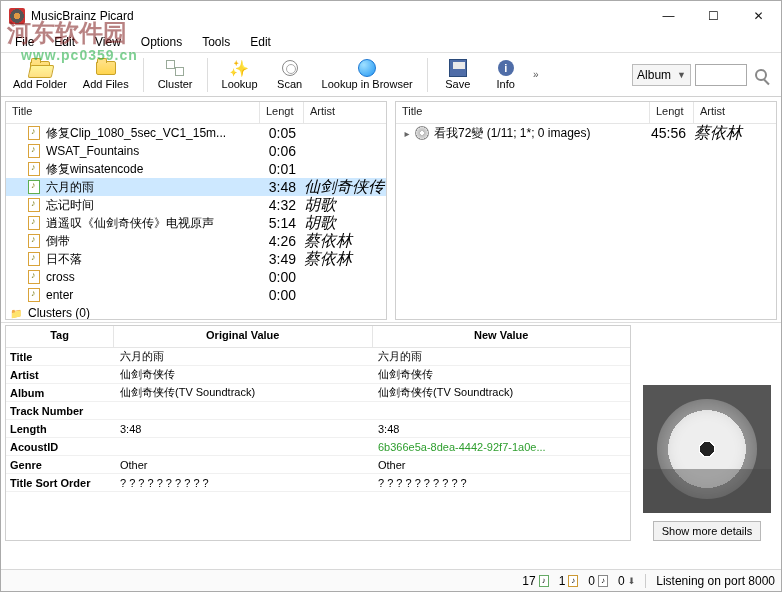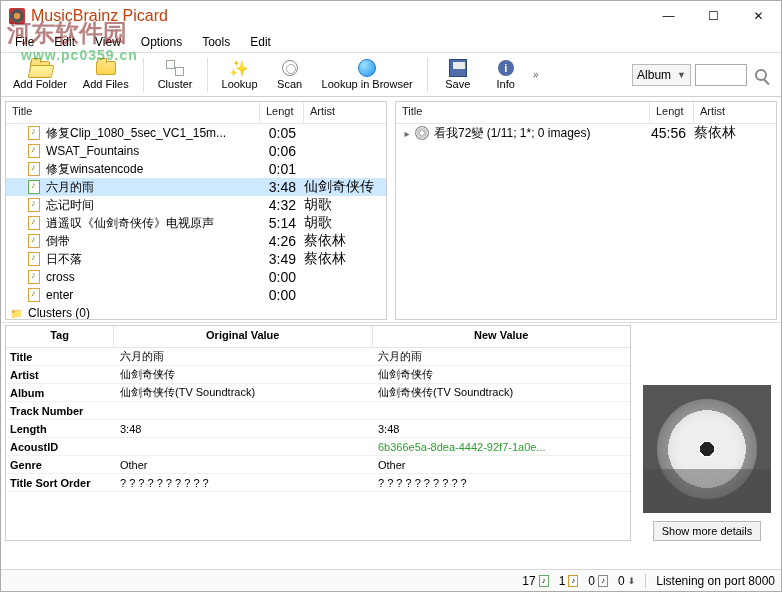--- a/index.html
+++ b/index.html
@@ -1,19 +1,19 @@
 <!DOCTYPE html>
 <html><head>
   <meta charset="utf-8">
   <style>
     * { box-sizing: border-box; margin: 0; padding: 0; font-family: "Segoe UI", Tahoma, sans-serif; font-size: 12px; }
     body { background: #fff; width: 782px; height: 592px; position: relative; overflow: hidden; border: 1px solid #aaa; }
     .titlebar { height: 30px; display: flex; align-items: center; padding-left: 8px; background: #fff; }
     .titlebar .app-icon { width: 16px; height: 16px; margin-right: 6px; background: radial-gradient(circle, #d94 30%, #555 30%, #555 60%, #c33 60%); border-radius: 2px; }
-    .titlebar .title { flex: 1; font-size: 16px; color: #c2410c; }
+    .titlebar .title { flex: 1; font-size: 12px; color: #000000; }
     .winbtns { display: flex; }
     .winbtn { width: 45px; height: 30px; display: flex; align-items: center; justify-content: center; color: #111; }
 
     .watermark { position: absolute; top: 16px; left: 6px; font-size: 24px; font-weight: bold; color: #7f1d1d; opacity: 0.55; pointer-events: none; z-index: 50; font-family: "SimHei", sans-serif; }
     .watermark2 { position: absolute; top: 46px; left: 20px; font-size: 14px; font-weight: bold; color: #2bb24c; opacity: 0.6; pointer-events: none; z-index: 50; letter-spacing: 1px; }
 
     .menubar { height: 22px; display: flex; align-items: center; padding-left: 4px; border-bottom: 1px solid #e0e0e0; }
     .menubar .menu-item { padding: 3px 10px; font-size: 12px; }
 
     .toolbar { height: 44px; display: flex; align-items: center; padding: 0 4px; gap: 0; border-bottom: 1px solid #d0d0d0; }
@@ -56,21 +56,21 @@
     .row { display:flex; align-items:center; height:18px; padding-left:4px; }
     .row.selected { background:#cde8ff; }
     .row .exp { width:14px; color:#666; font-size:10px; text-align:center; }
     .row .ricon { width:16px; height:14px; display:flex; align-items:center; justify-content:center; }
     .note-icon{width:12px;height:14px;background:#fff;border:1px solid #bcbf62;position:relative;}
     .note-icon.green{border-color:#5fae4f;}
     .note-icon.orange{border-color:#d9a33a;}
     .note-icon::after{content:"♪";position:absolute;top:-1px;left:2px;font-size:9px;color:#8a8a2a;}
     .row .txt { flex:1; padding-left:4px; font-size:12px; overflow:hidden; text-overflow:ellipsis; white-space:nowrap; }
     .row .len { width:44px; text-align:right; padding-right:8px; font-size:14px; }
-    .row .art { width:82px; font-size:14px; overflow:hidden; white-space:nowrap; }
+    .row .art { width:82px; font-size:16px; overflow:hidden; white-space:nowrap;font-style:italic; }
     .indent1 { padding-left: 20px; }
     .clusterfold{color:#b58a1b;}
     .disc-icon{width:14px;height:14px;border-radius:50%;background:radial-gradient(circle,#fff 20%, #bbb 20%, #ddd 60%, #888 60%, #aaa 100%);}
 
     .tag-panel { display:flex; padding: 2px 4px 4px 4px; gap:6px; height: 222px; }
     .tag-table { flex:1; border:1px solid #cfcfcf; display:flex; flex-direction:column; }
     .tag-head { display:flex; border-bottom:1px solid #e5e5e5; height:22px;font-weight:bold; }
     .tg-col { padding:3px 6px; border-right:1px solid #e5e5e5; font-size:11px; text-align:center; }
     .tg-tag{width:108px; text-align:center;}
     .tg-ov{flex:1;}

